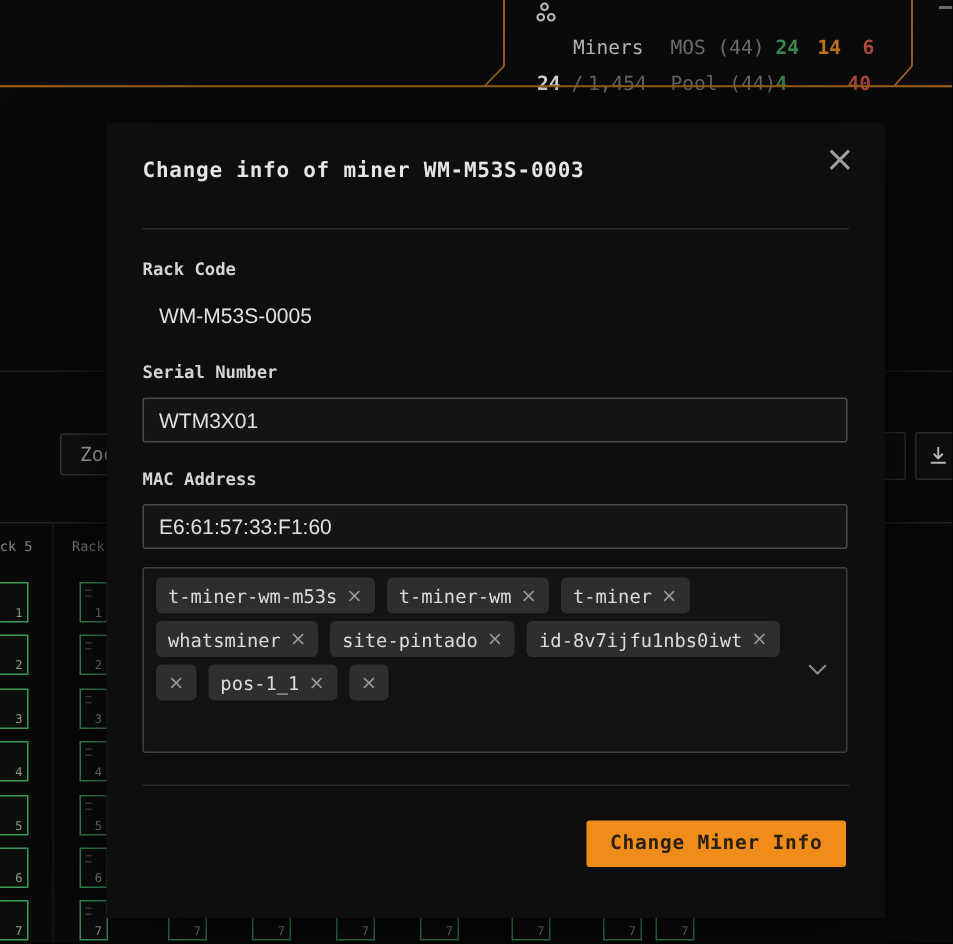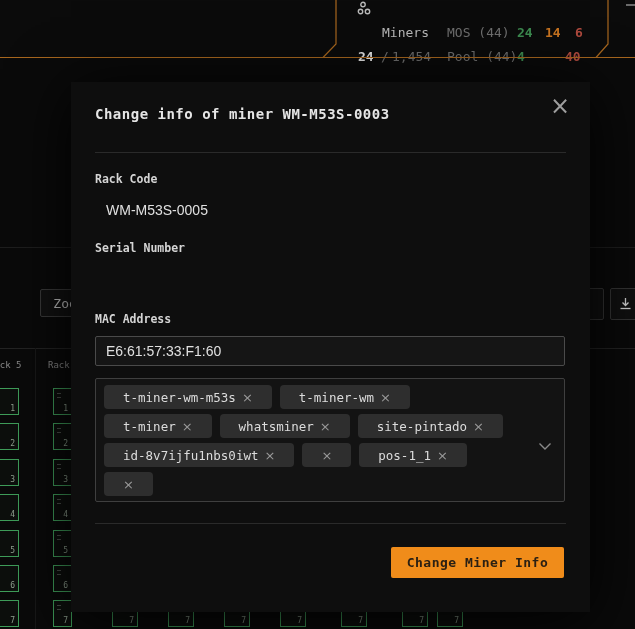--- a/index.html
+++ b/index.html
@@ -37,21 +37,21 @@
   .hr{position:absolute;left:24px;width:471px;height:1px;background:#2a2a2a;}
   .hr1{top:70px;} .hr2{top:441px;}
   .field-label{position:absolute;left:24px;font-size:11.5px;font-weight:bold;color:#d4d4d4;}
   .static-value{position:absolute;left:35px;font-size:14px;color:#e0e0e0;font-family:"Liberation Sans", sans-serif;}
   .text-input{position:absolute;left:24px;width:470px;height:30px;box-sizing:border-box;background:#151515;
               border:1px solid #4a4a4a;color:#e0e0e0;font-size:14px;padding:0 10px;border-radius:2px;
               font-family:"Liberation Sans", sans-serif;outline:none;}
   .tags-box{position:absolute;left:24px;top:296px;width:470px;height:124px;box-sizing:border-box;
             background:#131313;border:1px solid #3f3f3f;border-radius:2px;
             padding:6px 44px 7px 8px;display:flex;flex-wrap:wrap;gap:5px 8px;align-content:flex-start;}
-  .chip{height:24px;box-sizing:border-box;background:#2e2e2e;border-radius:4px;padding:0 19px;
+  .chip{height:24px;box-sizing:border-box;background:#2e2e2e;border-radius:4px;padding:0 8px;
         display:flex;align-items:center;gap:6px;font-size:12.5px;color:#dcdcdc;white-space:nowrap;}
   .chip .x{color:#9a9a9a;font-size:13px;cursor:pointer;font-family:"DejaVu Sans", sans-serif;}
   .chevron{position:absolute;right:12px;top:50%;margin-top:-4px;}
   .submit-btn{position:absolute;left:320px;top:465px;width:173px;height:31px;background:var(--btn);
               border:none;border-radius:2px;color:#2b2013;font-family:inherit;font-size:13px;font-weight:bold;
               letter-spacing:.5px;display:flex;align-items:center;justify-content:center;cursor:pointer;}
 </style>
 </head>
 <body>
 
@@ -309,20 +309,21 @@
 
   <div class="modal">
     <div class="modal-title">Change info of miner WM-M53S-0003</div>
     <div class="modal-close">×</div>
     <div class="hr hr1"></div>
 
     <div class="field-label" style="top:90px">Rack Code</div>
     <div class="static-value" style="top:120px">WM-M53S-0005</div>
 
     <div class="field-label" style="top:159px">Serial Number</div>
+    <input class="text-input" style="top: 183px;" value="WTM3X01">
 
     <div class="field-label" style="top:230px">MAC Address</div>
     <input class="text-input" style="top: 254px;" value="E6:61:57:33:F1:60">
 
     <div class="tags-box">
       <span class="chip">
           <span>t-miner-wm-m53s</span>
           <span class="x">×</span>
         </span>
       <span class="chip">

